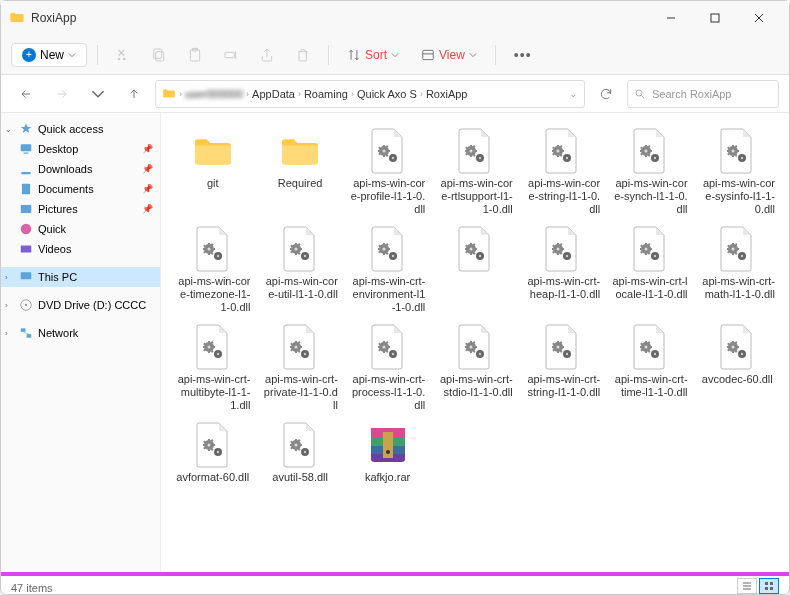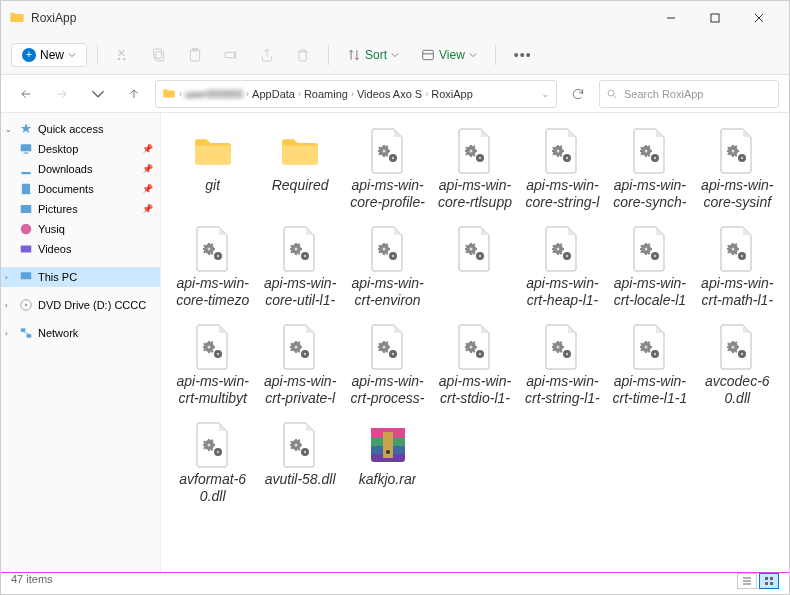--- a/index.html
+++ b/index.html
@@ -1,60 +1,60 @@
 <!DOCTYPE html>
 <html><head>
 <meta charset="utf-8">
 <style>
 * { margin: 0; padding: 0; box-sizing: border-box; font-family: 'Segoe UI', sans-serif; }
 body { background: #f0f0f0; width: 790px; height: 595px; overflow: hidden; }
-.window { width: 790px; height: 595px; background: #fff; border: 1px solid #ccc; border-radius: 0; display: flex; flex-direction: column; }
+.window { width: 790px; height: 595px; background: #fff; border: 1px solid #ccc; border-radius: 6px; display: flex; flex-direction: column; }
 .titlebar { height: 34px; background: #f8f8f8; display: flex; align-items: center; padding: 0 8px; border-bottom: none; }
 .titlebar .folder-icon { width: 16px; height: 16px; margin-right: 6px; }
 .titlebar .title { font-size: 12px; color: #333; flex: 1; }
 .titlebar .wbuttons { display: flex; gap: 0; }
 .titlebar .wbtn { width: 44px; height: 30px; display: flex; align-items: center; justify-content: center; cursor: pointer; }
 .titlebar .wbtn svg { width: 10px; height: 10px; }
 .toolbar { height: 40px; background: #f8f8f8; display: flex; align-items: center; padding: 0 10px; gap: 6px; border-bottom: 1px solid #e0e0e0; }
 .new-btn { display: flex; align-items: center; gap: 4px; padding: 4px 10px; border: 1px solid #ddd; border-radius: 4px; background: #fff; cursor: pointer; font-size: 12px; }
 .new-btn .plus { width: 14px; height: 14px; background: #0078d4; border-radius: 50%; color: #fff; display: flex; align-items: center; justify-content: center; font-size: 10px; }
 .divider { width: 1px; height: 20px; background: #ddd; margin: 0 4px; }
 .t-icon { width: 30px; height: 30px; display: flex; align-items: center; justify-content: center; cursor: pointer; color: #888; }
 .t-icon.dis { color: #ccc; }
 .t-icon svg { width: 16px; height: 16px; }
-.sort-btn, .view-btn { display: flex; align-items: center; gap: 4px; padding: 4px 8px; cursor: pointer; font-size: 12px; color: #15803d; }
+.sort-btn, .view-btn { display: flex; align-items: center; gap: 4px; padding: 4px 8px; cursor: pointer; font-size: 12px; color: #ef4444; }
 .more { color: #666; cursor: pointer; padding: 0 8px; font-size: 14px; letter-spacing: 1px; }
 .navbar { height: 38px; background: #fff; display: flex; align-items: center; padding: 0 10px; gap: 6px; border-bottom: 1px solid #e8e8e8; }
 .nav-btn { width: 30px; height: 30px; display: flex; align-items: center; justify-content: center; cursor: pointer; color: #666; }
 .nav-btn.dis { color: #ccc; }
 .nav-btn svg { width: 14px; height: 14px; }
 .breadcrumb { flex: 1; height: 28px; border: 1px solid #ddd; border-radius: 3px; display: flex; align-items: center; padding: 0 6px; font-size: 11px; color: #333; gap: 2px; overflow: hidden; }
 .bc-sep { color: #999; font-size: 9px; margin: 0 1px; }
 .bc-item { white-space: nowrap; }
 .bc-item.blur { filter: blur(2px); }
 .refresh-wrap { width: 30px; display: flex; justify-content: center; color: #666; }
-.search { height: 28px; width: 180px; border: 1px solid #ddd; border-radius: 3px; display: flex; align-items: center; padding: 0 6px; font-size: 11px; color: #999; gap: 6px; }
+.search { height: 28px; width: 152px; border: 1px solid #ddd; border-radius: 3px; display: flex; align-items: center; padding: 0 6px; font-size: 11px; color: #999; gap: 6px; }
 .body { flex: 1; display: flex; overflow: hidden; }
 .sidebar { width: 160px; background: #fafafa; border-right: 1px solid #eee; padding: 6px 0; overflow-y: auto; font-size: 11px; }
 .sb-item { display: flex; align-items: center; padding: 3px 6px 3px 18px; cursor: pointer; gap: 5px; position: relative; }
 .sb-item.indent { padding-left: 18px; }
 .sb-item.selected { background: #cce8ff; }
 .sb-item .chev { position: absolute; left: 4px; font-size: 8px; color: #666; }
 .sb-item .pin { margin-left: auto; color: #888; font-size: 9px; }
 .sb-sep { height: 8px; }
 .sb-icon { width: 14px; height: 14px; display: inline-block; }
 .content { flex: 1; overflow-y: auto; padding: 10px; }
 .grid { display: grid; grid-template-columns: repeat(7, 1fr); gap: 4px 4px; }
 .item { display: flex; flex-direction: column; align-items: center; padding: 4px; cursor: pointer; }
 .item .ico { width: 48px; height: 48px; display: flex; align-items: center; justify-content: center; }
-.item .lbl { font-size: 14px; text-align: center; color: #333; margin-top: 2px; line-height: 1.2; max-height: 36px; overflow: hidden; word-break: break-all; font-style: italic; }
+.item .lbl { font-size: 11px; text-align: right; color: #333; margin-top: 2px; line-height: 1.2; max-height: 36px; overflow: hidden; word-break: break-all; }
 .folder-ico { width: 46px; height: 36px; }
 .dll-ico { width: 40px; height: 48px; position: relative; }
 .rar-ico { width: 42px; height: 42px; }
-.status { height: 22px; border-top: 1px solid #d946ef; display: flex; align-items: flex-start; padding: 0 10px; font-size: 11px; color: #666; }
+.status { height: 22px; border-top: 4px solid #d946ef; display: flex; align-items: flex-end; padding: 0 10px; font-size: 11px; color: #666; }
 .status .viewbtns { margin-left: auto; display: flex; gap: 2px; }
 .status .vb { width: 20px; height: 16px; border: 1px solid #ccc; display: flex; align-items: center; justify-content: center; cursor: pointer; }
 .status .vb.active { background: #cce8ff; border-color: #0078d4; }
 </style>
 </head>
 <body>
 
 <div class="window">
   <div class="titlebar">
     <svg class="folder-icon" viewBox="0 0 24 24">
@@ -172,21 +172,21 @@
       <svg width="14" height="14" viewBox="0 0 24 24">
           <path fill="#FFC94C" d="M2 6a2 2 0 012-2h4l2 2h10a2 2 0 012 2v8a2 2 0 01-2 2H4a2 2 0 01-2-2V6z"></path>
         </svg>
       <span class="bc-sep">›</span>
       <span class="bc-item blur">user000000</span>
       <span class="bc-sep">›</span>
       <span class="bc-item">AppData</span>
       <span class="bc-sep">›</span>
       <span class="bc-item">Roaming</span>
       <span class="bc-sep">›</span>
-      <span class="bc-item">Videos Axo S</span>
+      <span class="bc-item">Quick Axo S</span>
       <span class="bc-sep">›</span>
       <span class="bc-item">RoxiApp</span>
       <span style="margin-left:auto" class="bc-sep">⌄</span>
     </div>
     <div class="refresh-wrap">
         <svg width="14" height="14" viewBox="0 0 24 24">
           <path fill="none" stroke="currentColor" stroke-width="1.5" d="M20 12a8 8 0 10-2.3 5.7M20 4v6h-6"></path>
         </svg>
       </div>
     <div class="search">
@@ -233,21 +233,21 @@
           <svg class="sb-icon" viewBox="0 0 24 24">
             <rect x="3" y="5" width="18" height="14" rx="1" fill="#5BA3D9"></rect>
           </svg>
           <span>Pictures</span>
           <span class="pin">📌</span>
         </div>
       <div class="sb-item indent">
           <svg class="sb-icon" viewBox="0 0 24 24">
             <circle cx="12" cy="12" r="9" fill="#D864A5"></circle>
           </svg>
-          <span>Yusiq</span>
+          <span>Quick</span>
         </div>
       <div class="sb-item indent">
           <svg class="sb-icon" viewBox="0 0 24 24">
             <rect x="3" y="6" width="18" height="12" rx="1" fill="#7B5FD9"></rect>
           </svg>
           <span>Videos</span>
         </div>
       <div class="sb-sep"></div>
       <div class="sb-item selected">
           <span class="chev">›</span>

